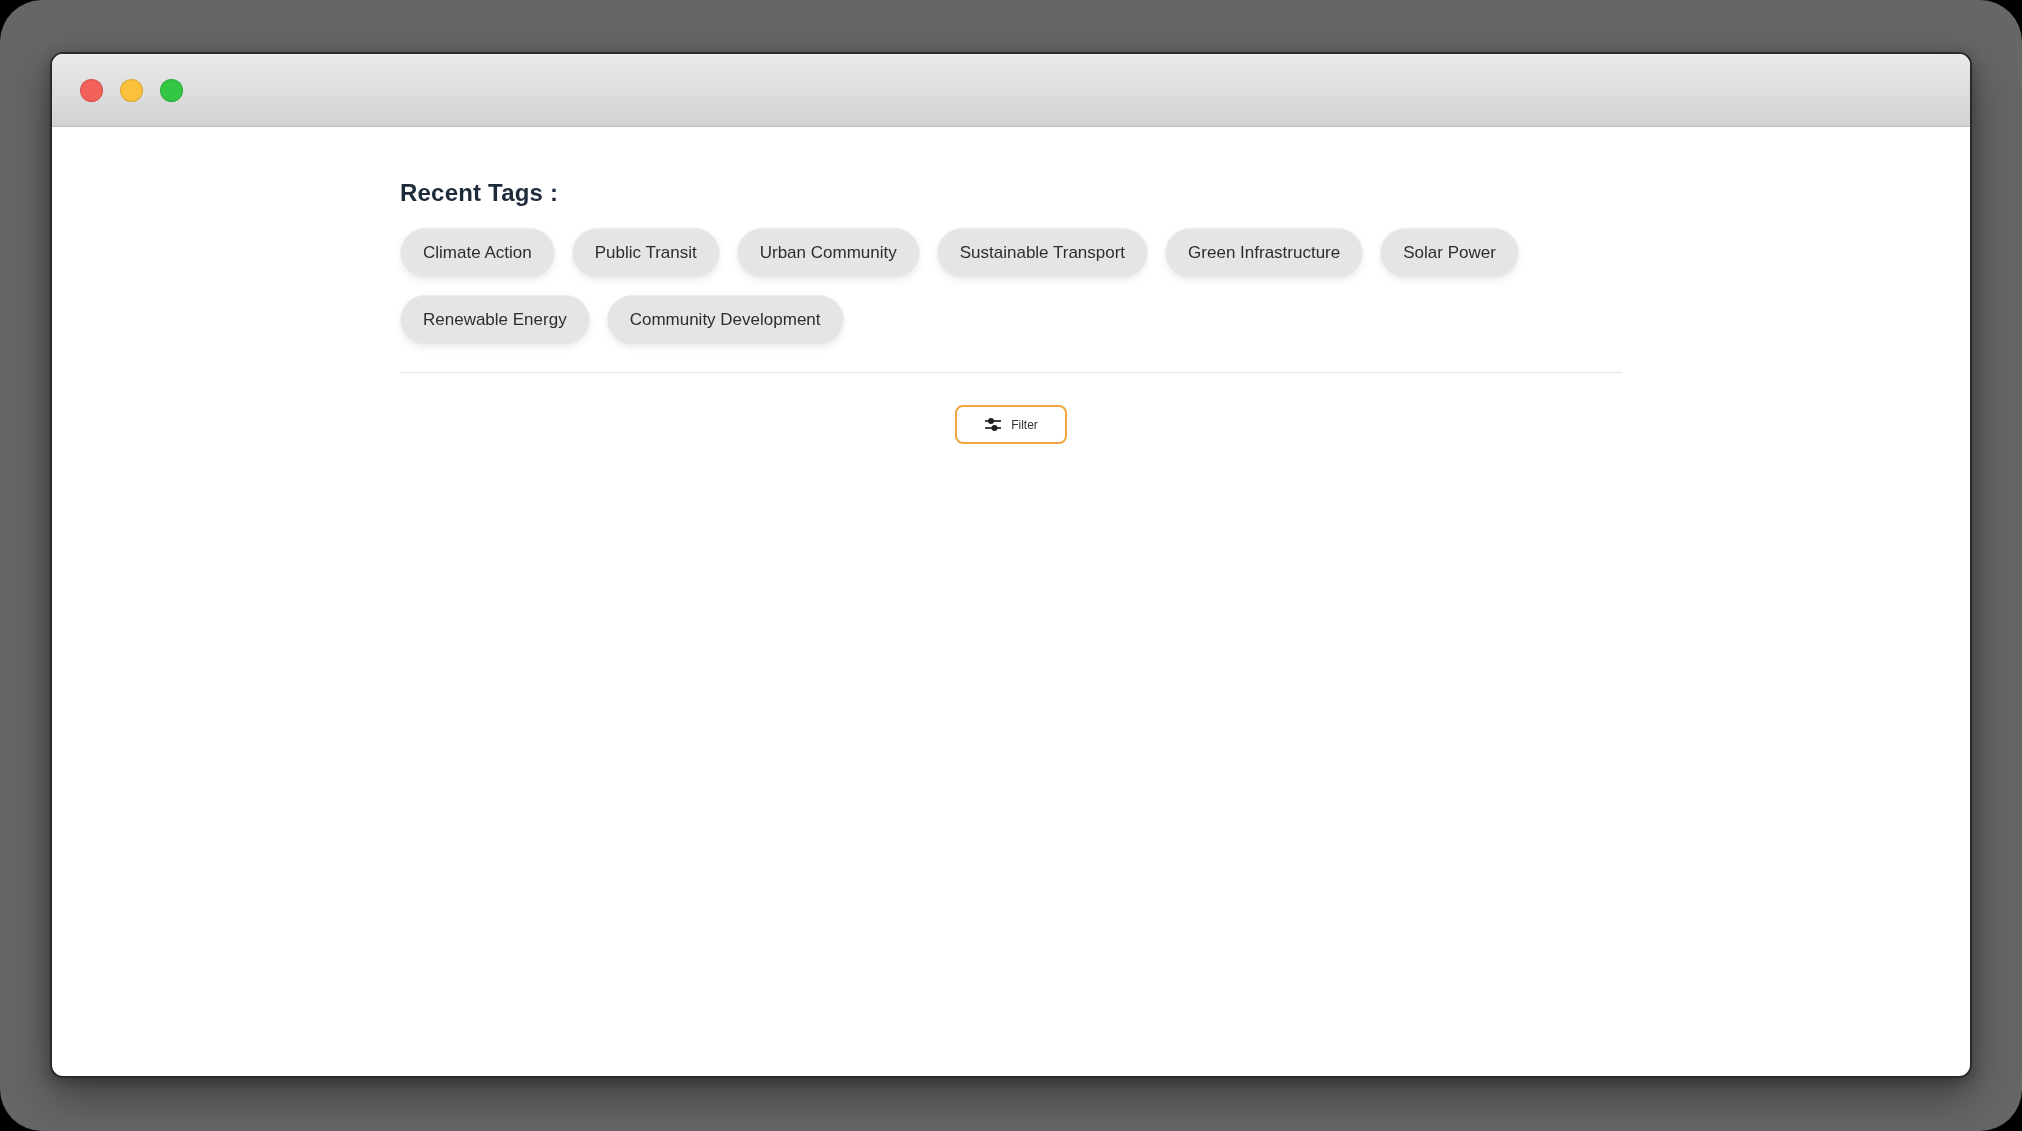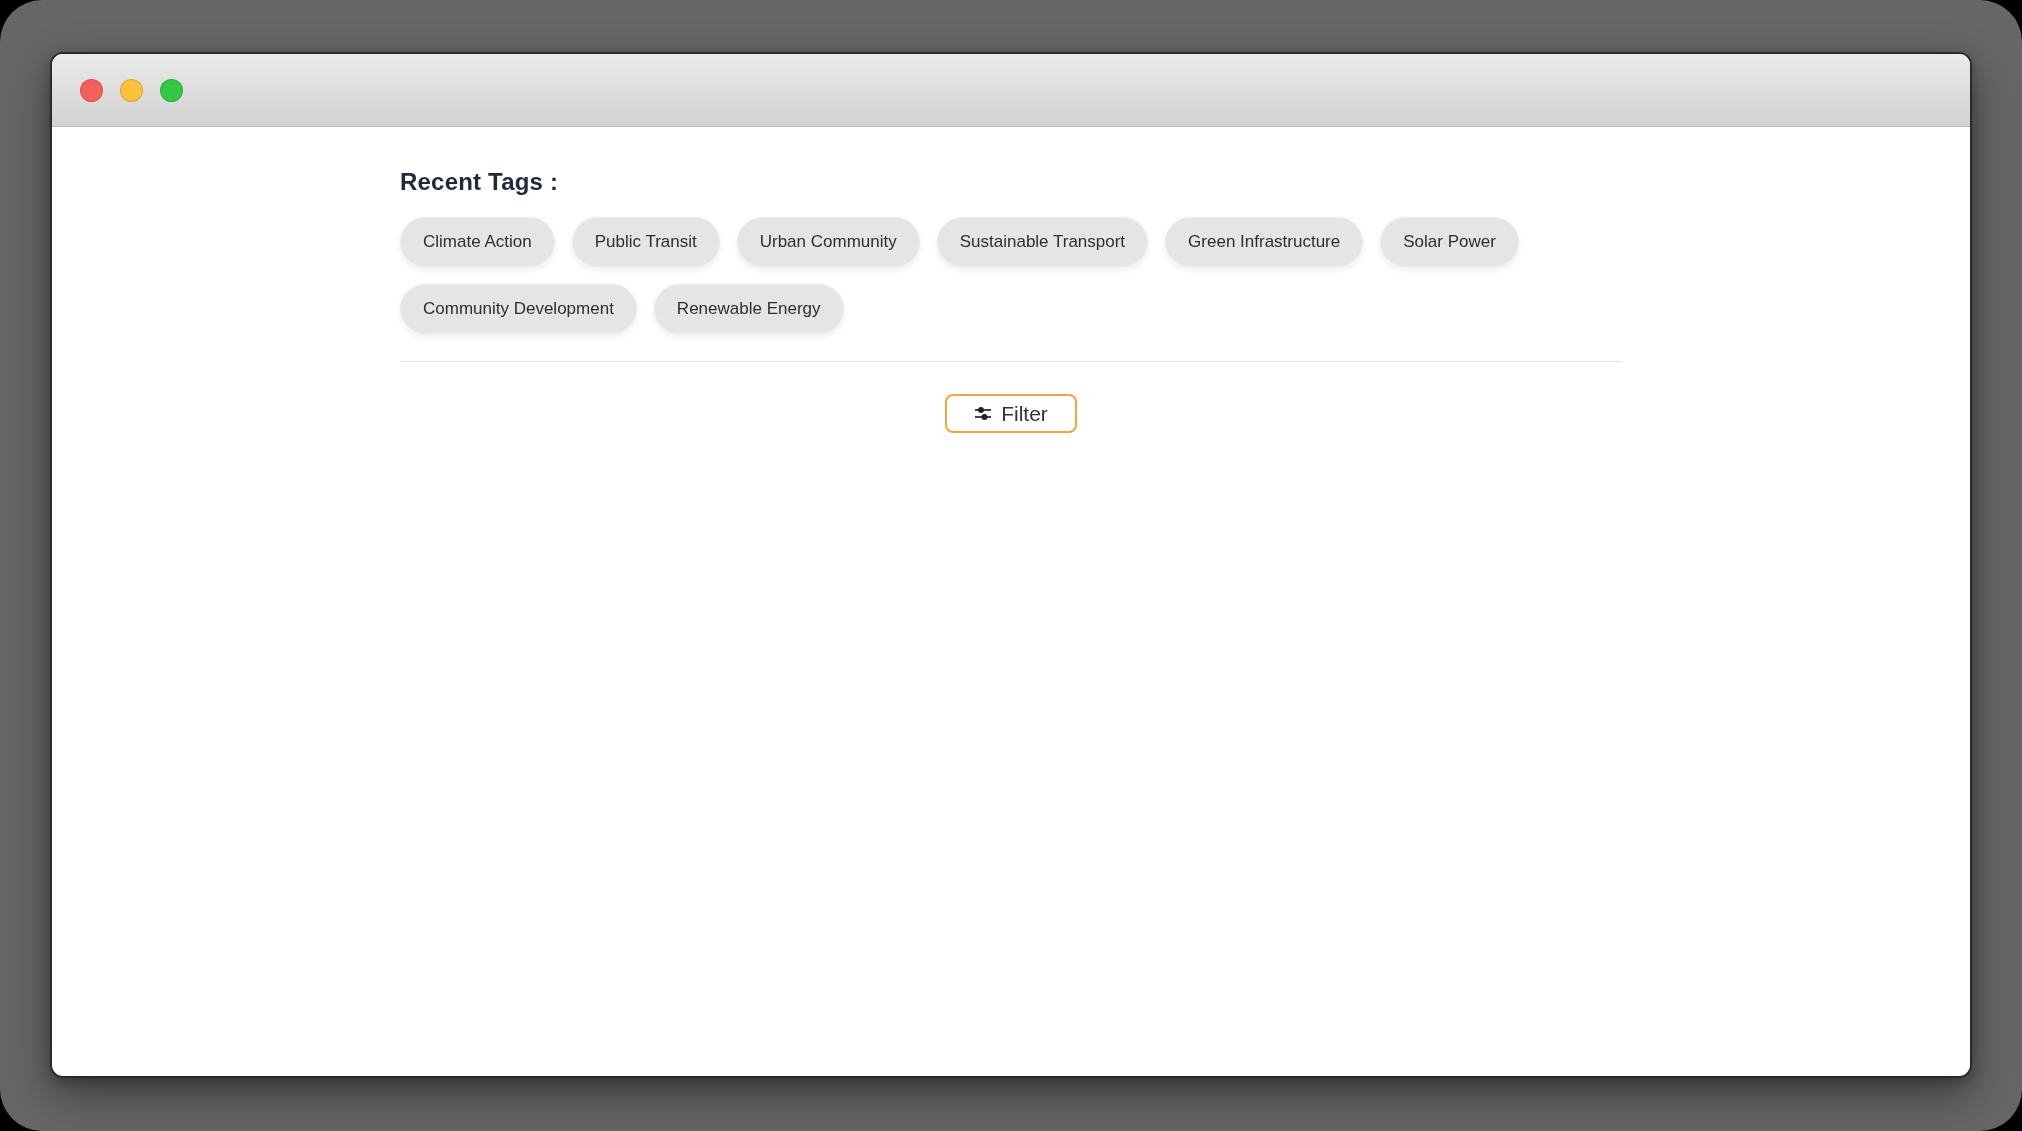--- a/index.html
+++ b/index.html
@@ -38,21 +38,21 @@
     border-radius: 50%;
     border: 1px solid rgba(0,0,0,0.12);
     cursor: default;
   }
 
   .content {
     padding-top: 38px;
   }
   .container {
     width: 1222px;
-    margin: 3px auto;
+    margin: 14px auto;
   }
 
   .heading {
     font-size: 24px;
     font-weight: 700;
     color: #1d2b3a;
     letter-spacing: 0.2px;
   }
 
   .tag-list {
@@ -91,21 +91,21 @@
   }
   .filter-button {
     display: inline-flex;
     align-items: center;
     gap: 9px;
     height: 39px;
     padding: 0 27px;
     background: #ffffff;
     border: 2px solid #f0a63c;
     border-radius: 8px;
-    font-size: 21px;
+    font-size: 12px;
     color: #333333;
     font-family: "Liberation Sans", sans-serif;
     cursor: pointer;
   }
   .filter-button svg { display: block; }
 </style>
 </head>
 <body>
 
 <div class="screen">
@@ -124,22 +124,22 @@
 
         <div class="heading">Recent Tags :</div>
 
         <div class="tag-list">
             <button class="tag-pill">Climate Action</button>
             <button class="tag-pill">Public Transit</button>
             <button class="tag-pill">Urban Community</button>
             <button class="tag-pill">Sustainable Transport</button>
             <button class="tag-pill">Green Infrastructure</button>
             <button class="tag-pill">Solar Power</button>
+            <button class="tag-pill">Renewable Energy</button>
             <button class="tag-pill">Community Development</button>
-            <button class="tag-pill">Renewable Energy</button>
           </div>
 
         <hr class="divider">
 
         <div class="filter-row">
           <button class="filter-button" style="border-color: rgb(240, 166, 60); color: rgb(51, 51, 51);">
             <span>
               <svg width="18" height="17" viewBox="0 0 18 17" xmlns="http://www.w3.org/2000/svg">
                 <line x1="1" y1="5" x2="17" y2="5" stroke="#222222" stroke-width="1.7"></line>
                 <circle cx="7" cy="5" r="3" fill="#222222"></circle>

